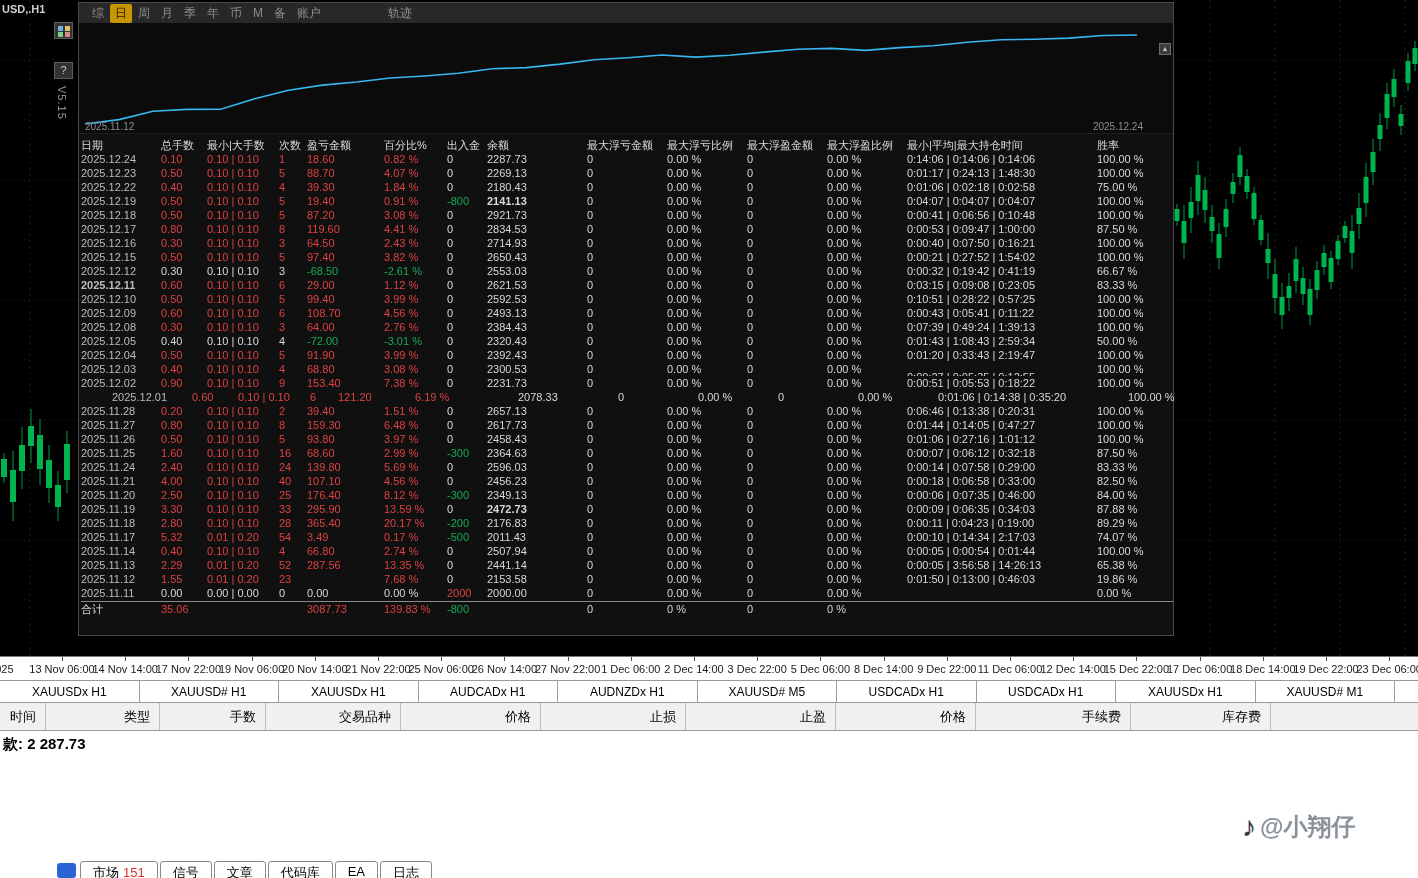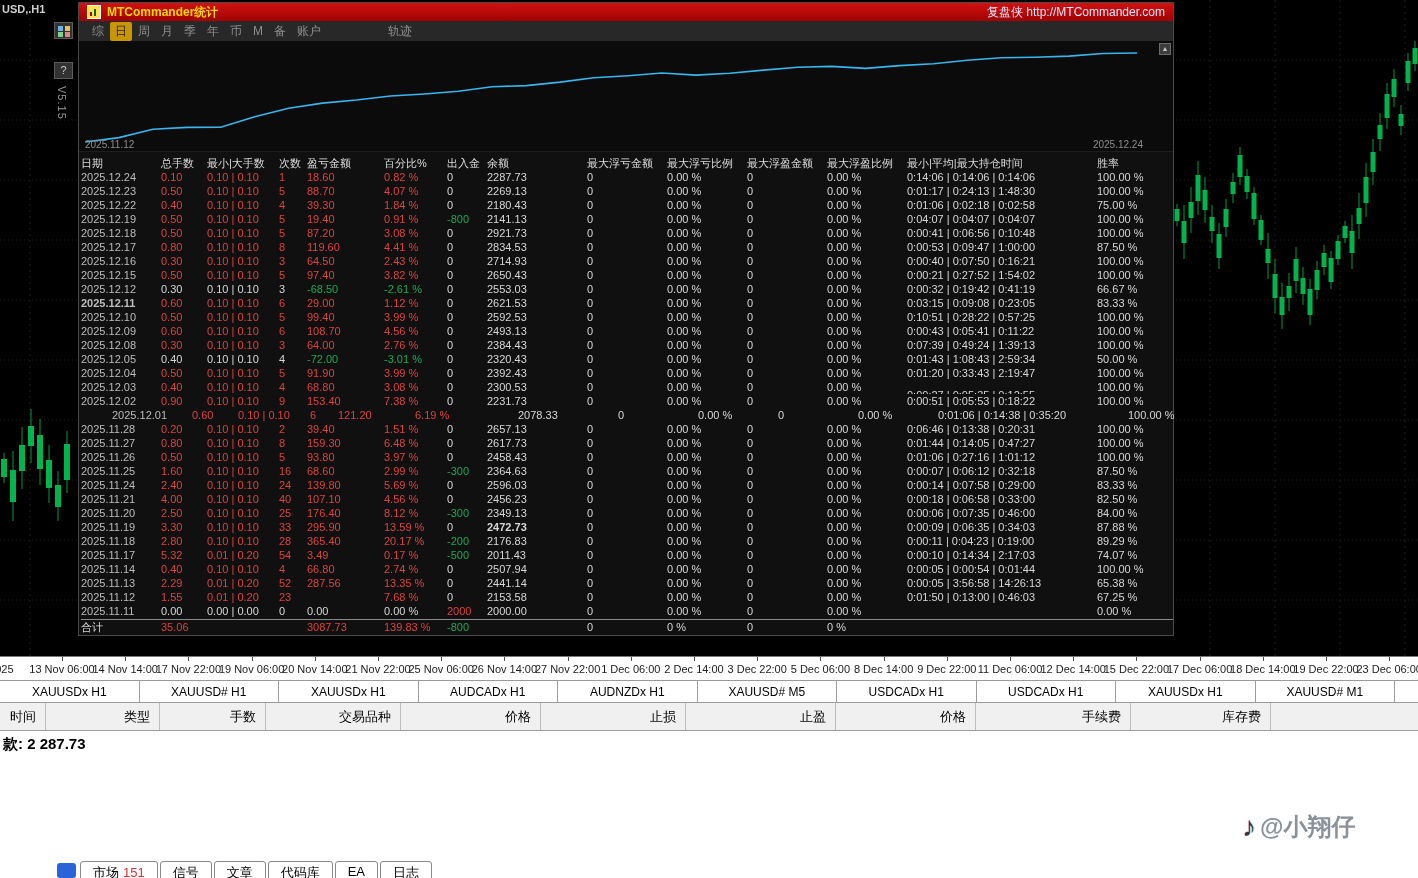--- a/index.html
+++ b/index.html
@@ -185,25 +185,20 @@
       <span class="sq" style="left:3px;top:3px;background:#6fb2e8"></span>
       <span class="sq" style="left:10px;top:3px;background:#e8c060"></span>
       <span class="sq" style="left:3px;top:9px;background:#7fd08a"></span>
       <span class="sq" style="left:10px;top:9px;background:#d88"></span>
     </div>
     <div id="tool-help" class="abs tool-btn">?</div>
     <span id="version-label" class="abs">V5.15</span>
   </div>
 
   <div id="panel" class="abs">
-    <div id="titlebar">
-      <span id="logo-icon"></span>
-      <span id="panel-title">MTCommander统计</span>
-      <span id="brand">复盘侠 http://MTCommander.com</span>
-    </div>
     <div id="menu">
         <span class="menu-item">综</span>
         <span class="menu-item active">日</span>
         <span class="menu-item">周</span>
         <span class="menu-item">月</span>
         <span class="menu-item">季</span>
         <span class="menu-item">年</span>
         <span class="menu-item">币</span>
         <span class="menu-item">M</span>
         <span class="menu-item">备</span>
@@ -283,21 +278,21 @@
           <span class="scell c-plain" style="width: 60px;">75.00 %</span>
         </div>
         <div class="srow">
           <span class="scell c-date" style="width: 80px;">2025.12.19</span>
           <span class="scell c-red" style="width: 46px;">0.50</span>
           <span class="scell c-red" style="width: 72px;">0.10 | 0.10</span>
           <span class="scell c-red" style="width: 28px;">5</span>
           <span class="scell c-red" style="width: 77px;">19.40</span>
           <span class="scell c-red" style="width: 63px;">0.91 %</span>
           <span class="scell c-green" style="width: 40px;">-800</span>
-          <span class="scell c-plain" style="width: 100px;">2141.13</span>
+          <span class="scell c-plain" style="width: 100px; font-weight: bold;">2141.13</span>
           <span class="scell c-plain" style="width: 80px;">0</span>
           <span class="scell c-plain" style="width: 80px;">0.00 %</span>
           <span class="scell c-plain" style="width: 80px;">0</span>
           <span class="scell c-plain" style="width: 80px;">0.00 %</span>
           <span class="scell c-plain" style="width: 190px;">0:04:07 | 0:04:07 | 0:04:07</span>
           <span class="scell c-plain" style="width: 60px;">100.00 %</span>
         </div>
         <div class="srow">
           <span class="scell c-date" style="width: 80px;">2025.12.18</span>
           <span class="scell c-red" style="width: 46px;">0.50</span>
@@ -721,21 +716,21 @@
           <span class="scell c-red" style="width: 28px;">23</span>
           <span class="scell c-red" style="width: 77px; margin-top: 20px;">153.58</span>
           <span class="scell c-red" style="width: 63px;">7.68 %</span>
           <span class="scell c-plain" style="width: 40px;">0</span>
           <span class="scell c-plain" style="width: 100px;">2153.58</span>
           <span class="scell c-plain" style="width: 80px;">0</span>
           <span class="scell c-plain" style="width: 80px;">0.00 %</span>
           <span class="scell c-plain" style="width: 80px;">0</span>
           <span class="scell c-plain" style="width: 80px;">0.00 %</span>
           <span class="scell c-plain" style="width: 190px;">0:01:50 | 0:13:00 | 0:46:03</span>
-          <span class="scell c-plain" style="width: 60px;">67.25 %</span>
+          <span class="scell c-plain" style="width: 60px;">19.86 %</span>
         </div>
         <div class="srow">
           <span class="scell c-date" style="width: 80px;">2025.11.11</span>
           <span class="scell c-plain" style="width: 46px;">0.00</span>
           <span class="scell c-plain" style="width: 72px;">0.00 | 0.00</span>
           <span class="scell c-plain" style="width: 28px;">0</span>
           <span class="scell c-plain" style="width: 77px;">0.00</span>
           <span class="scell c-plain" style="width: 63px;">0.00 %</span>
           <span class="scell c-red" style="width: 40px;">2000</span>
           <span class="scell c-plain" style="width: 100px;">2000.00</span>

